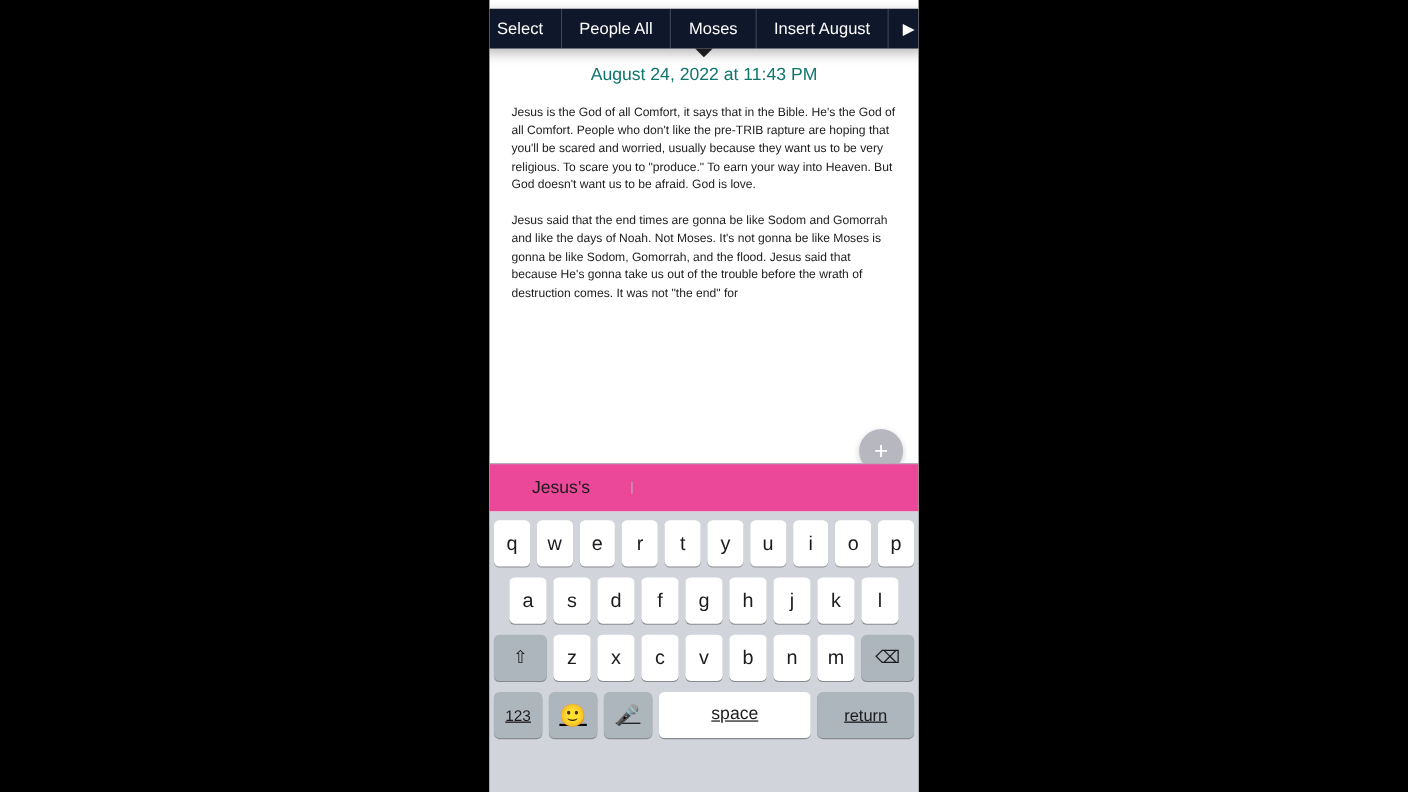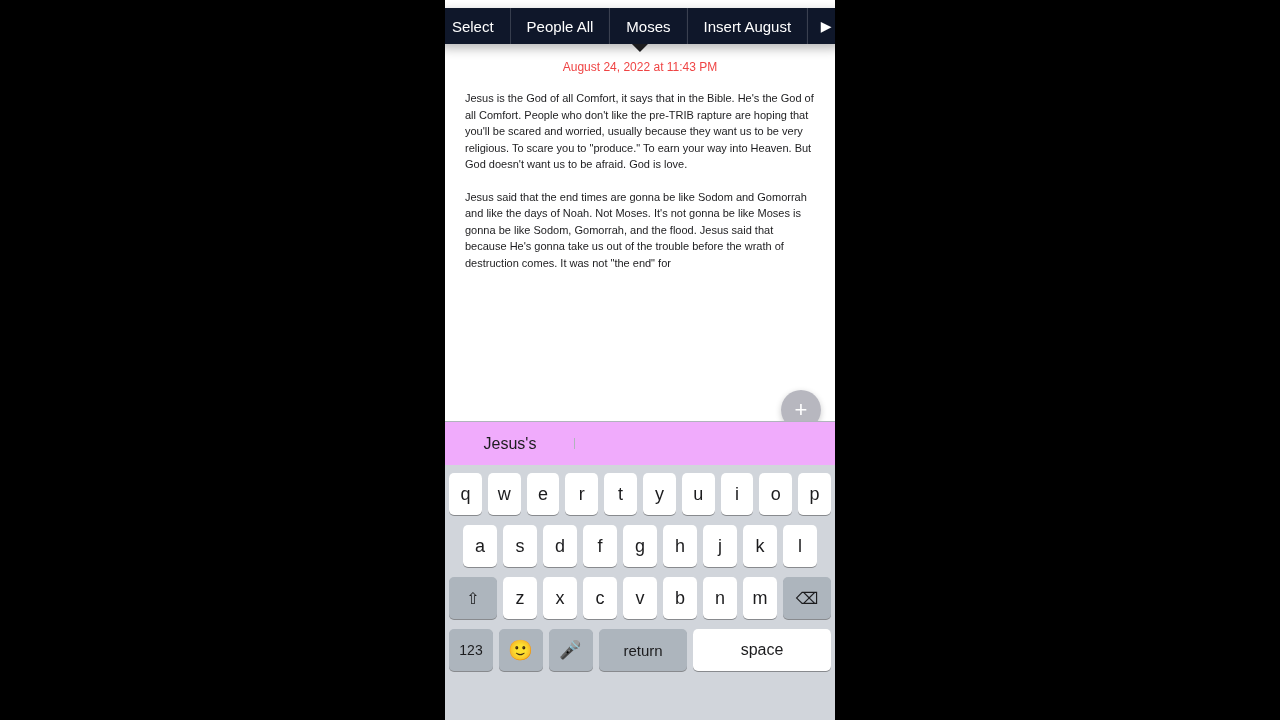--- a/index.html
+++ b/index.html
@@ -91,42 +91,42 @@
       left: 0;
       right: 0;
       bottom: 0;
       background: #fff;
       padding: 60px 20px 20px;
       overflow: hidden;
     }
 
     .timestamp {
       text-align: center;
-      color: #ef4444;
-      font-size: 12px;
+      color: #0f766e;
+      font-size: 16px;
       margin-bottom: 16px;
     }
 
     .text-content {
       font-size: 11px;
       line-height: 1.5;
       color: #1c1c1e;
     }
 
     .text-content p {
       margin-bottom: 16px;
     }
 
     
     .autocomplete-bar {
       position: absolute;
       bottom: 255px;
       left: 0;
       right: 0;
-      background: #f0abfc;
+      background: #ec4899;
       height: 44px;
       display: flex;
       align-items: center;
       border-top: 1px solid #b0b4bc;
       margin-top: 44px;
     }
 
     .autocomplete-item {
       flex: 1;
       text-align: center;
@@ -213,20 +213,21 @@
       min-width: 88px;
       max-width: 90px;
       font-size: 15px;
     }
 
     .bottom-row {
       display: flex;
       justify-content: center;
       gap: 6px;
       margin-bottom: 4px;
+      text-decoration: underline;
     }
 
     
     .plus-btn {
       position: absolute;
       right: 14px;
       top: 390px;
       width: 40px;
       height: 40px;
       background: rgba(170, 170, 180, 0.85);
@@ -317,17 +318,17 @@
       <div class="key">m</div>
       <div class="key key-special key-delete">
         <span class="delete-icon">⌫</span>
       </div>
     </div>
 
     <div class="bottom-row">
       <div class="key key-bottom-row" style="min-width:44px; max-width:48px; font-size:14px;">123</div>
       <div class="key key-bottom-row" style="min-width:44px; max-width:48px; font-size:20px;">🙂</div>
       <div class="key key-bottom-row" style="min-width:44px; max-width:48px; font-size:18px;">🎤</div>
+      <div class="key key-space" style="font-size:16px; max-width:none;">space</div>
       <div class="key key-return">return</div>
-      <div class="key key-space" style="font-size:16px; max-width:none;">space</div>
     </div>
   </div>
 </div>
 
 </body></html>

